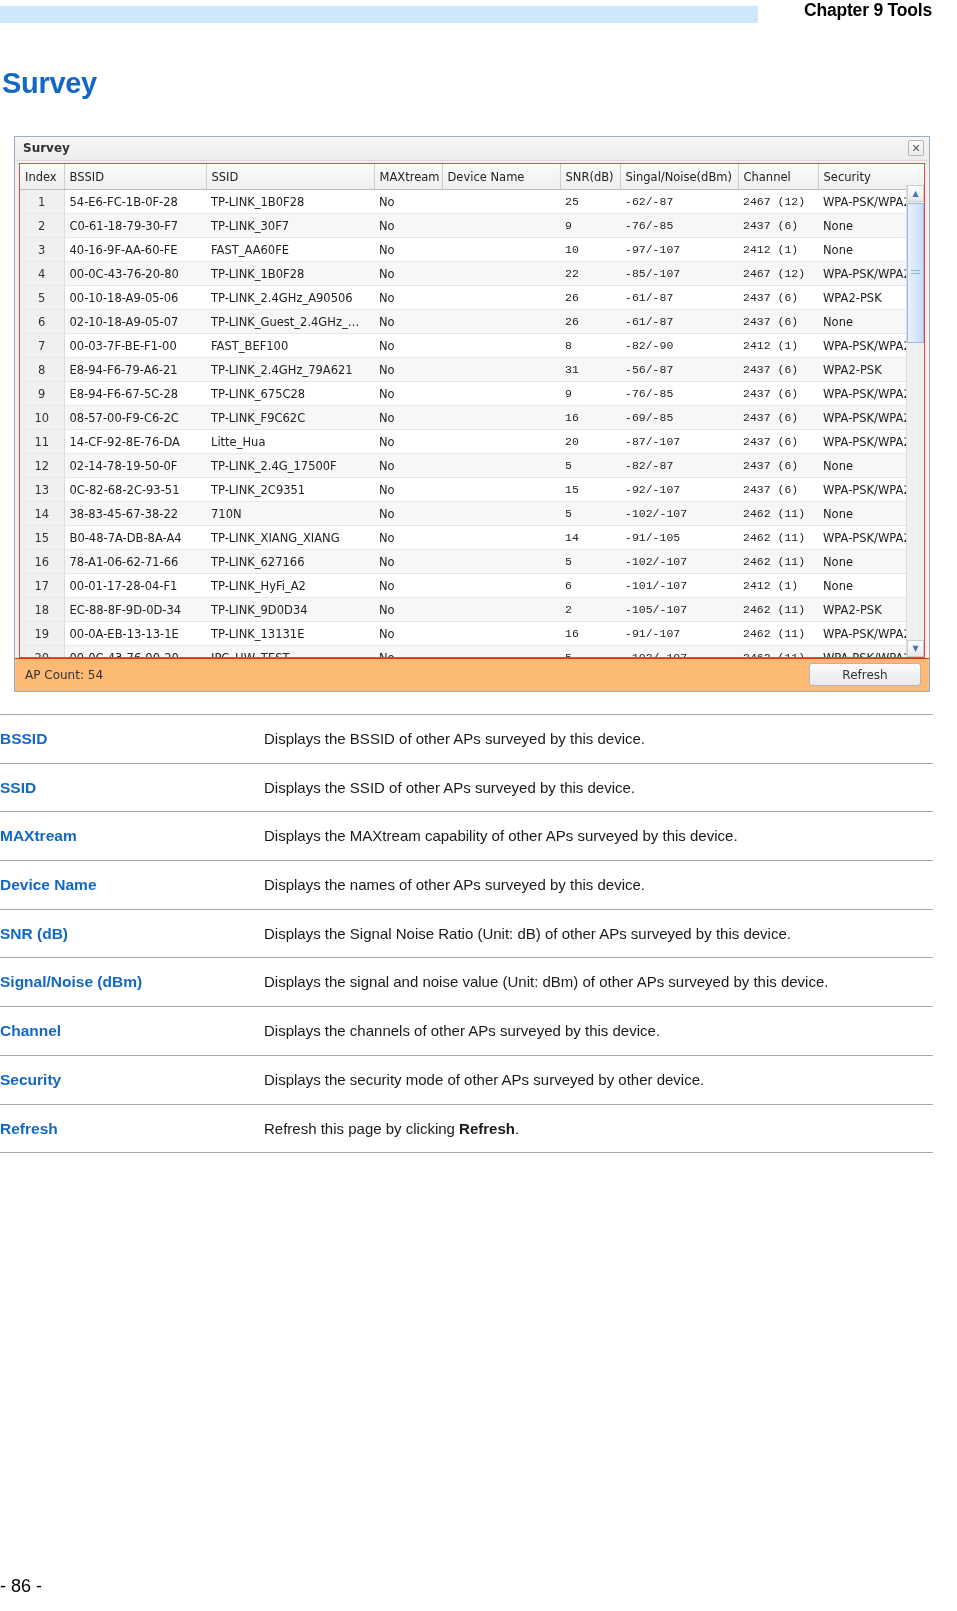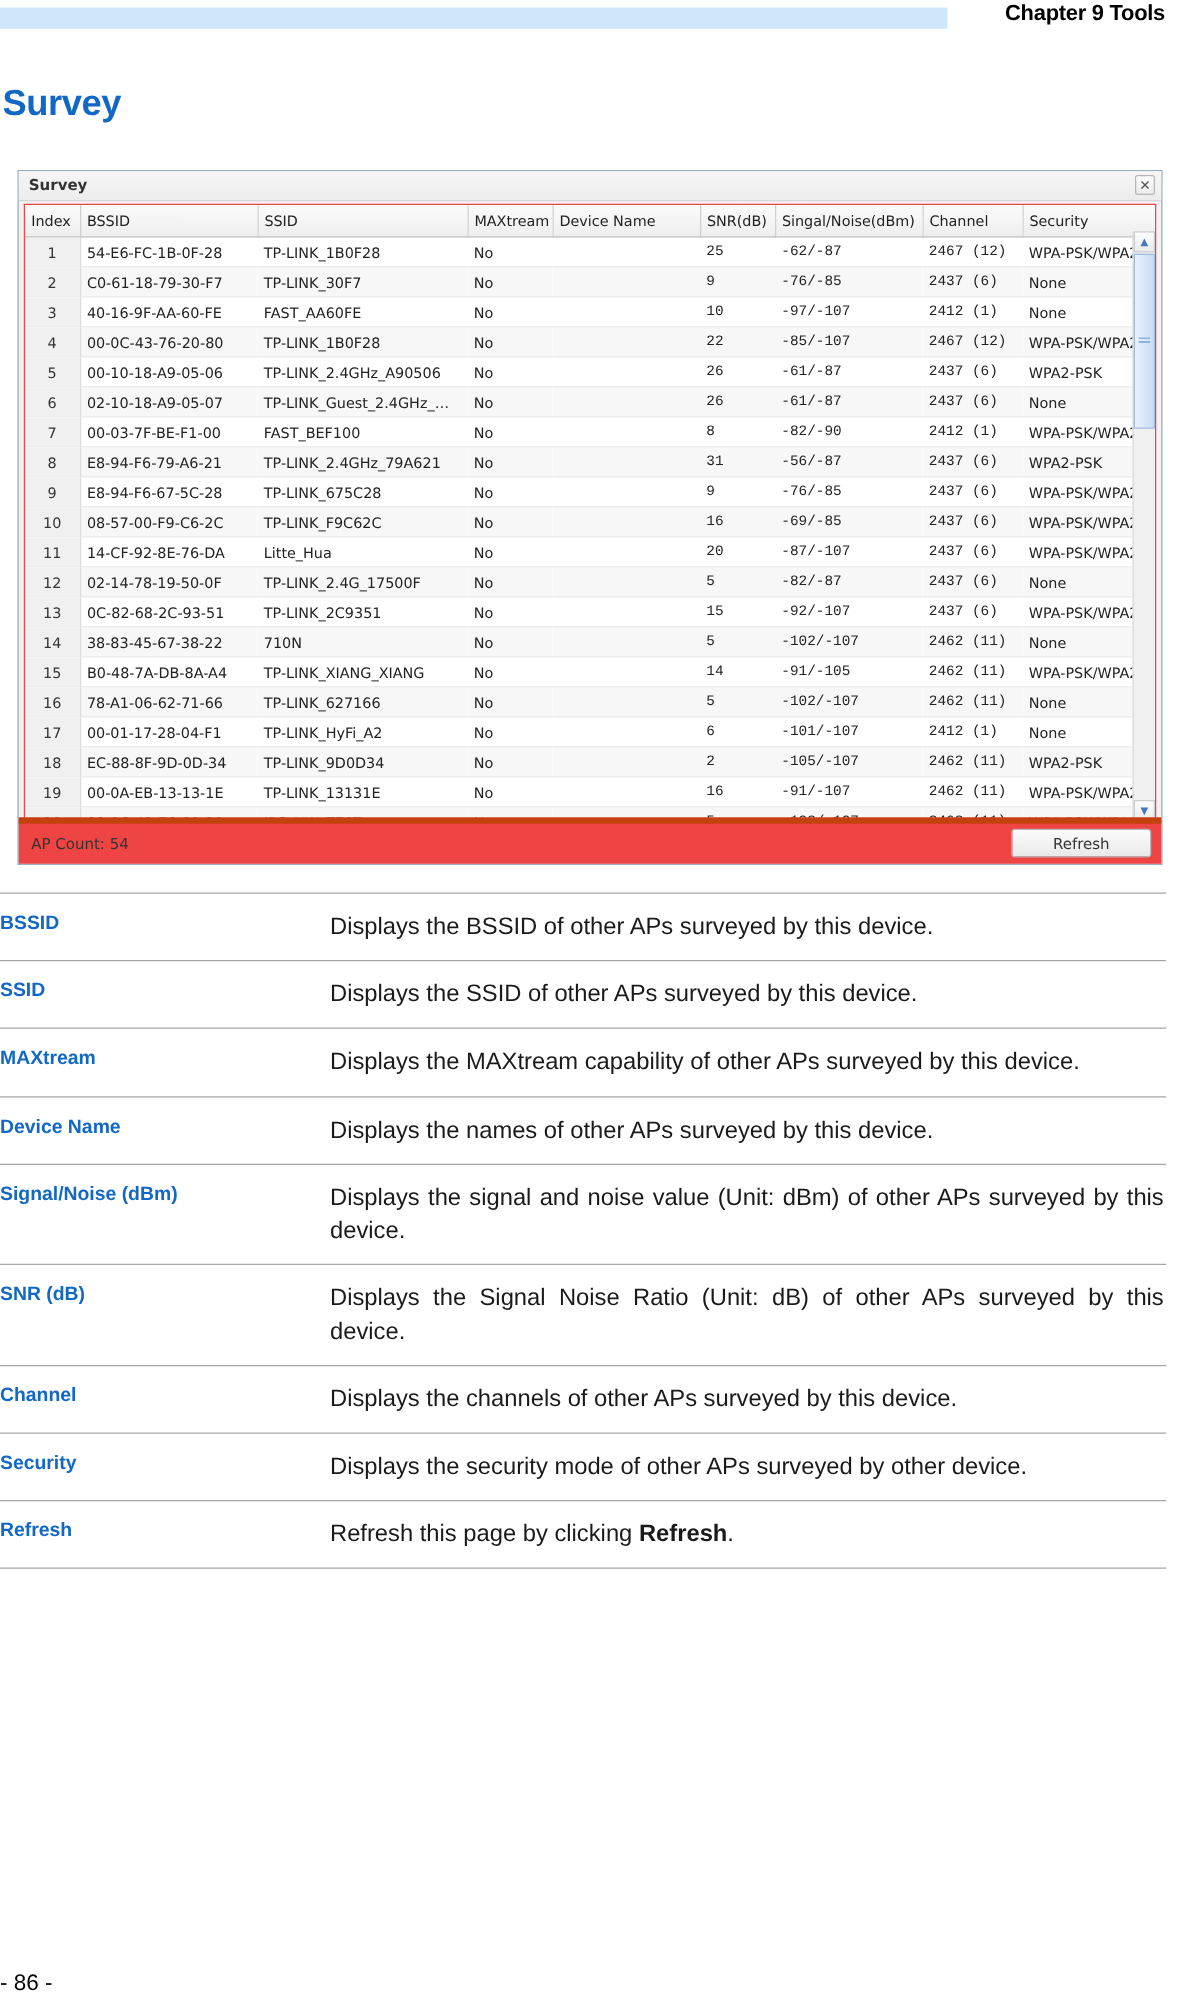--- a/index.html
+++ b/index.html
@@ -187,22 +187,22 @@
     width: 9px; height: 6px;
     background:
       linear-gradient(to bottom, #8fb2d9 0 1px, transparent 1px 3px,
                       #8fb2d9 3px 4px, transparent 4px 6px);
   }
 
   .panel-footer {
     position: absolute;
     left: 0; right: 0; bottom: 0;
     height: 32px;
-    background: #ef4444;
-    border-top: 5px solid #c2410c;
+    background: #fdba74;
+    border-top: 1px solid #c2410c;
   }
   .ap-count {
     position: absolute;
     left: 10px; top: 9px;
     font-size: 12px;
     color: #333;
   }
   .refresh-btn {
     position: absolute;
     right: 8px; top: 4px;
@@ -234,21 +234,21 @@
   .desc-term {
     width: 264px;
     flex: 0 0 264px;
     font-size: 15.5px;
     font-weight: bold;
     color: #1268c4;
     line-height: 1.25;
   }
   .desc-def {
     flex: 1 1 auto;
-    font-size: 19px;
+    font-size: 15px;
     color: #1a1a1a;
     line-height: 1.38;
     text-align: justify;
     padding-right: 2px;
   }
   .desc-def b { font-weight: bold; }
 
   
   .page-number {
     position: absolute;
@@ -552,26 +552,26 @@
     </div>
     <div class="desc-row">
       <div class="desc-term">MAXtream</div>
       <div class="desc-def">Displays the MAXtream capability of other APs surveyed by this device.</div>
     </div>
     <div class="desc-row">
       <div class="desc-term">Device Name</div>
       <div class="desc-def">Displays the names of other APs surveyed by this device.</div>
     </div>
     <div class="desc-row">
+      <div class="desc-term">SNR (dB)</div>
+      <div class="desc-def">Displays the Signal Noise Ratio (Unit: dB) of other APs surveyed by this device.</div>
+    </div>
+    <div class="desc-row">
       <div class="desc-term">Signal/Noise (dBm)</div>
       <div class="desc-def">Displays the signal and noise value (Unit: dBm) of other APs surveyed by this device.</div>
-    </div>
-    <div class="desc-row">
-      <div class="desc-term">SNR (dB)</div>
-      <div class="desc-def">Displays the Signal Noise Ratio (Unit: dB) of other APs surveyed by this device.</div>
     </div>
     <div class="desc-row">
       <div class="desc-term">Channel</div>
       <div class="desc-def">Displays the channels of other APs surveyed by this device.</div>
     </div>
     <div class="desc-row">
       <div class="desc-term">Security</div>
       <div class="desc-def">Displays the security mode of other APs surveyed by other device.</div>
     </div>
     <div class="desc-row last">

